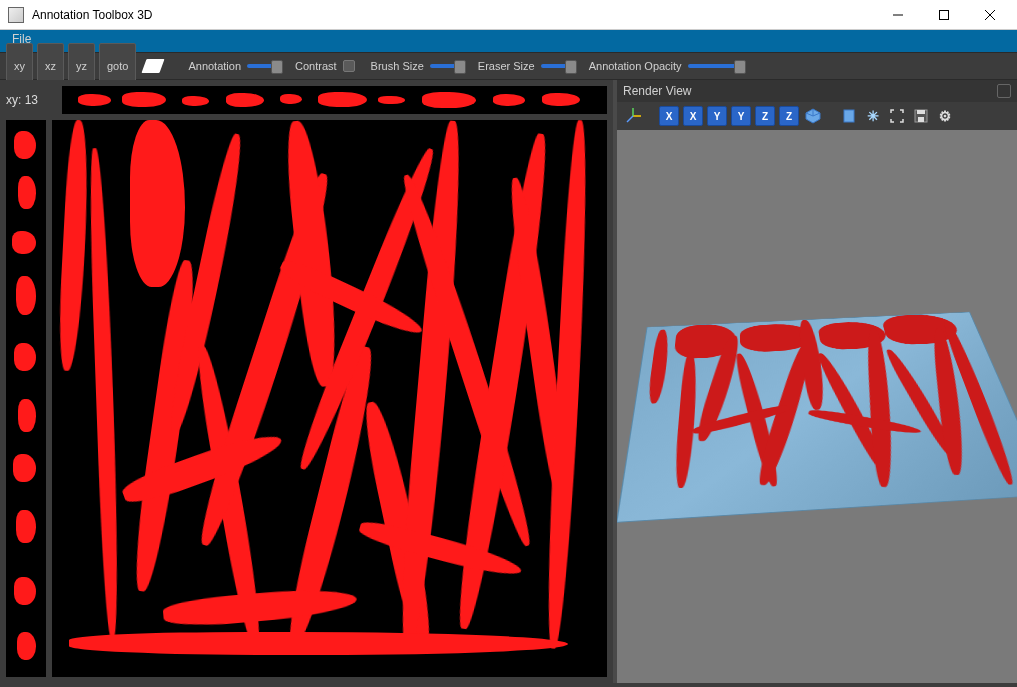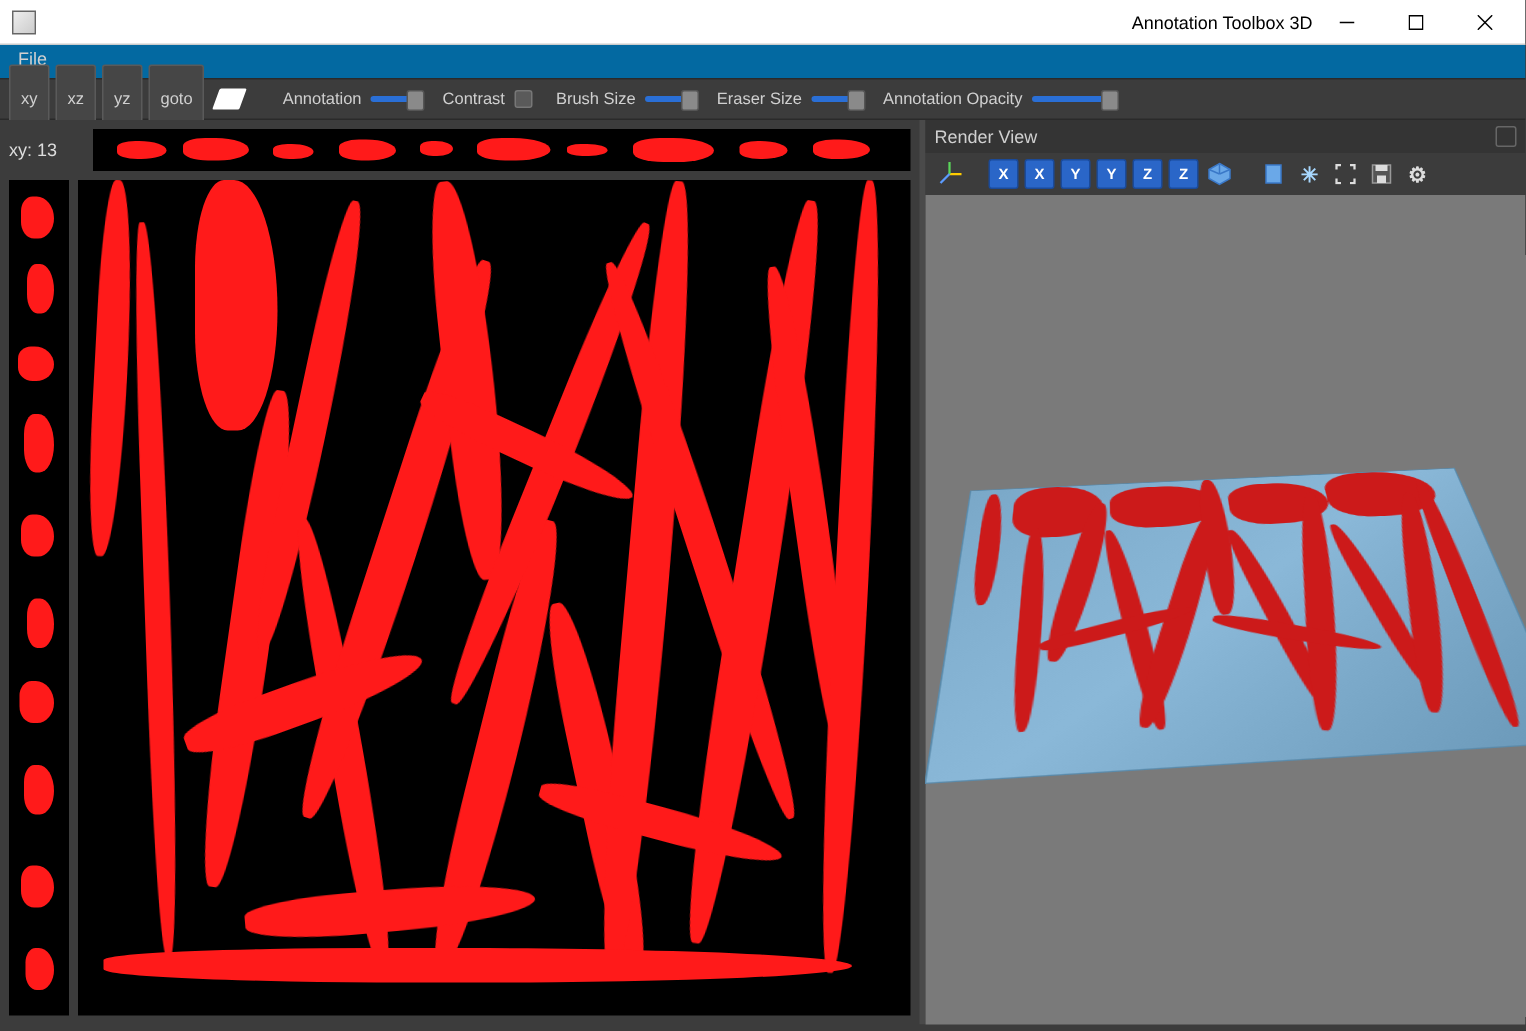--- a/index.html
+++ b/index.html
@@ -23,21 +23,21 @@
   align-items: center;
   padding: 0 4px 0 8px;
   border-bottom: 1px solid #ccc;
 }
 .titlebar .app-icon {
   width: 16px; height: 16px;
   margin-right: 8px;
   border: 1px solid #666;
   background: linear-gradient(135deg,#eee,#ccc);
 }
-.titlebar .title { flex: 1; font-size: 12px; text-align: right; }
+.titlebar .title { flex: 1; font-size: 12px; }
 .titlebar .win-btn {
   width: 46px; height: 30px;
   display: flex; align-items: center; justify-content: center;
   color: #000;
   cursor: default;
 }
 
 
 .menubar {
   height: 22px;

